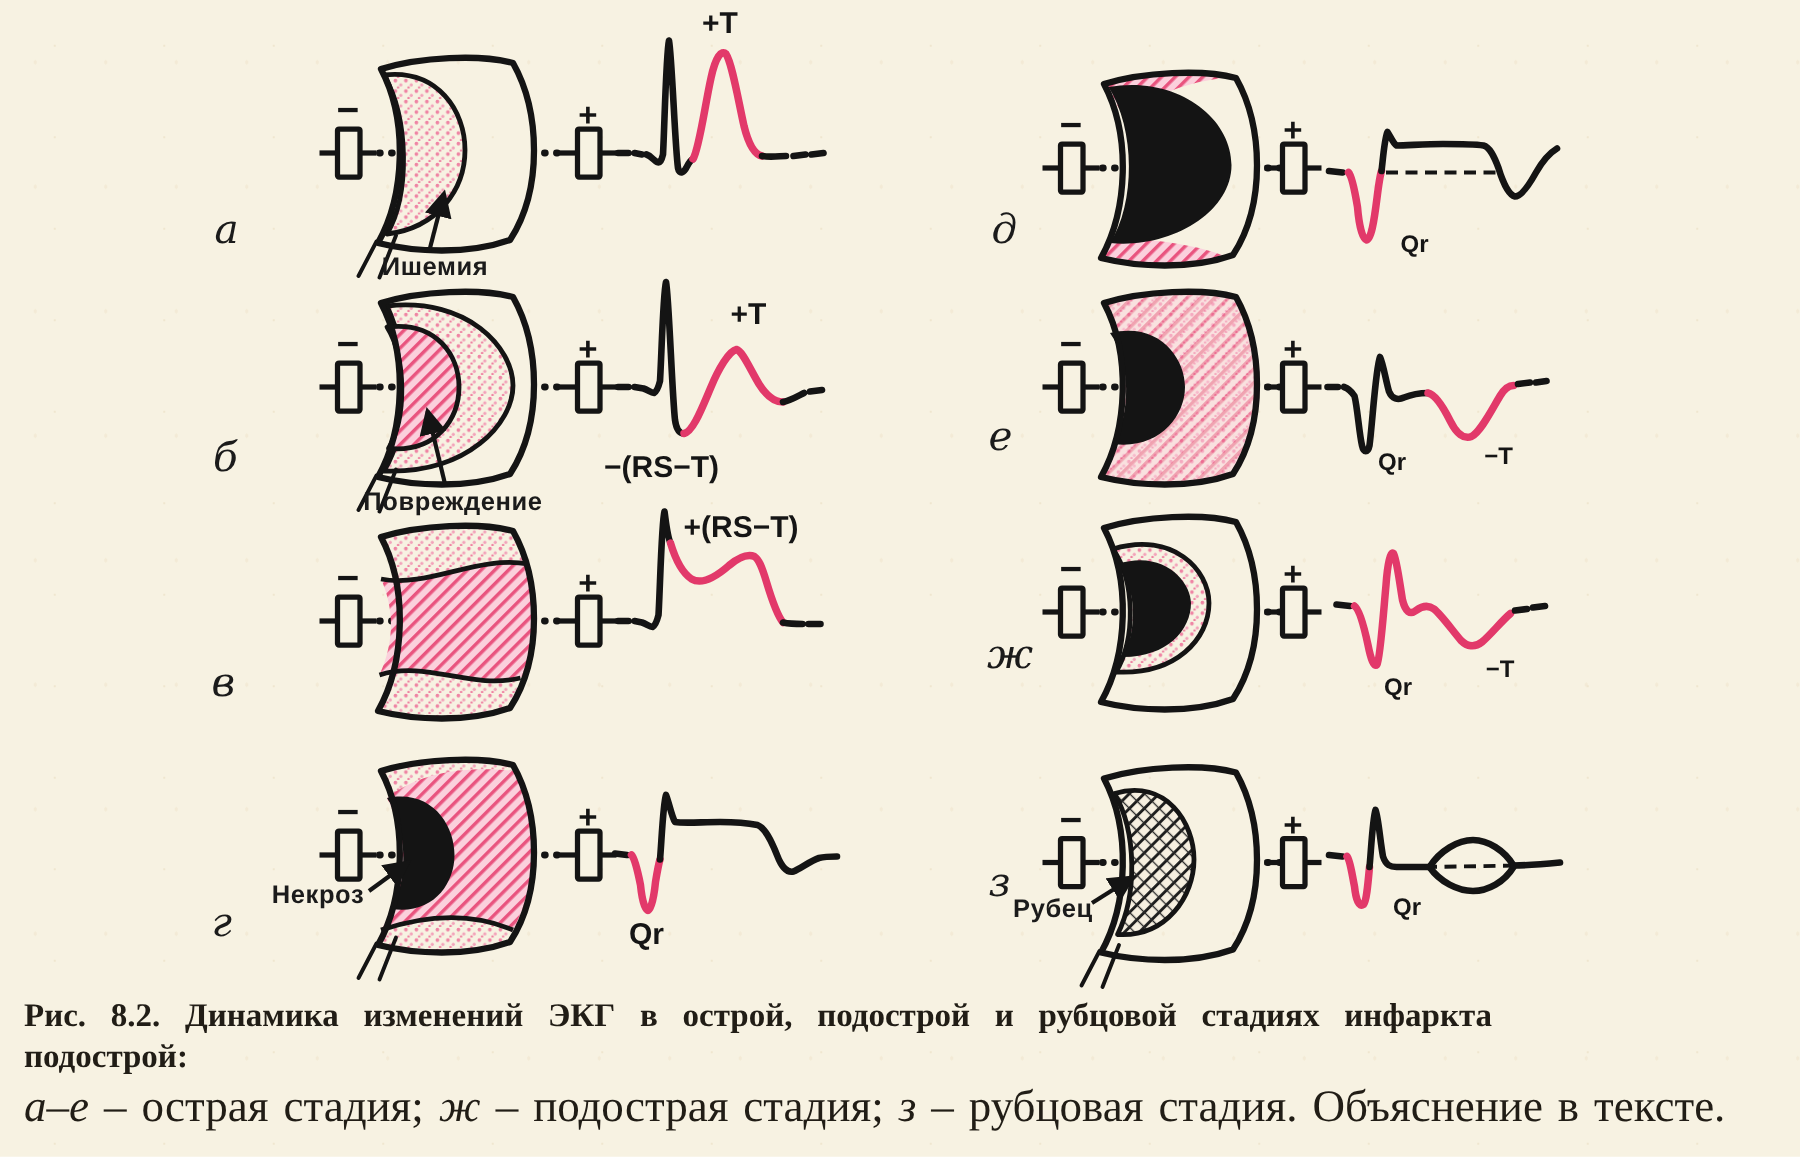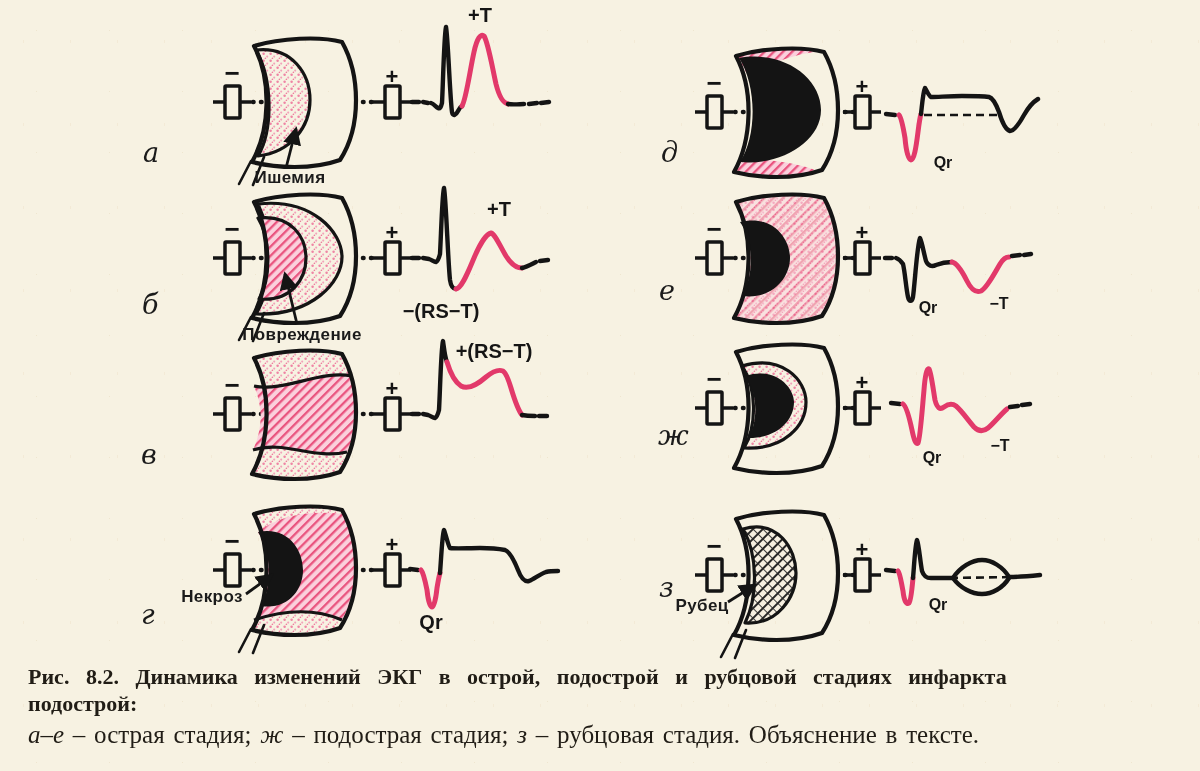--- a/index.html
+++ b/index.html
@@ -20,24 +20,24 @@
   .ekr{fill:none;stroke:#e2396a;stroke-width:5;stroke-linecap:round;stroke-linejoin:round;}
   .dsh{stroke:#141414;stroke-width:2.6;stroke-dasharray:8 5;fill:none;}
   .arrow{stroke:#141414;stroke-width:2.8;marker-end:url(#arr);}
   .tail{stroke:#141414;stroke-width:2.6;fill:none;stroke-linecap:round;}
   .lt{font:italic 27px "DejaVu Serif", serif;fill:#1b1b1b;}
   .zl{font:600 17px "Liberation Sans", sans-serif;fill:#1b1b1b;letter-spacing:.4px;}
   .al{font:700 20px "Liberation Sans", sans-serif;fill:#151515;}
   .ar{font:700 16px "Liberation Sans", sans-serif;fill:#151515;}
   .sgm{font:700 26px "Liberation Sans", sans-serif;fill:#141414;}
   .sgp{font:700 22px "Liberation Sans", sans-serif;fill:#141414;}
-  .caption{position:absolute;left:28px;top:663px;width:1158px;color:#211d16;}
+  .caption{position:absolute;left:16px;top:663px;width:1158px;color:#211d16;}
   .cap-main{margin:0;font-size:22px;font-weight:700;line-height:1.24;}
   .cap-l1{word-spacing:11px;}
-  .cap-legend{margin:3px 0 0;font-size:25px;font-weight:400;word-spacing:2.5px;}
+  .cap-legend{margin:3px 0 0;font-size:30px;font-weight:400;word-spacing:2.5px;}
   .it{font-style:italic;}
 </style>
 </head>
 <body>
 
 <div class="page">
 <svg class="fig" width="1200" height="660" viewBox="0 0 1200 660">
   <defs>
     <pattern id="stip" width="7" height="7" patternUnits="userSpaceOnUse">
       <circle cx="1.6" cy="1.8" r="1.25" fill="#ef84a4"></circle>

